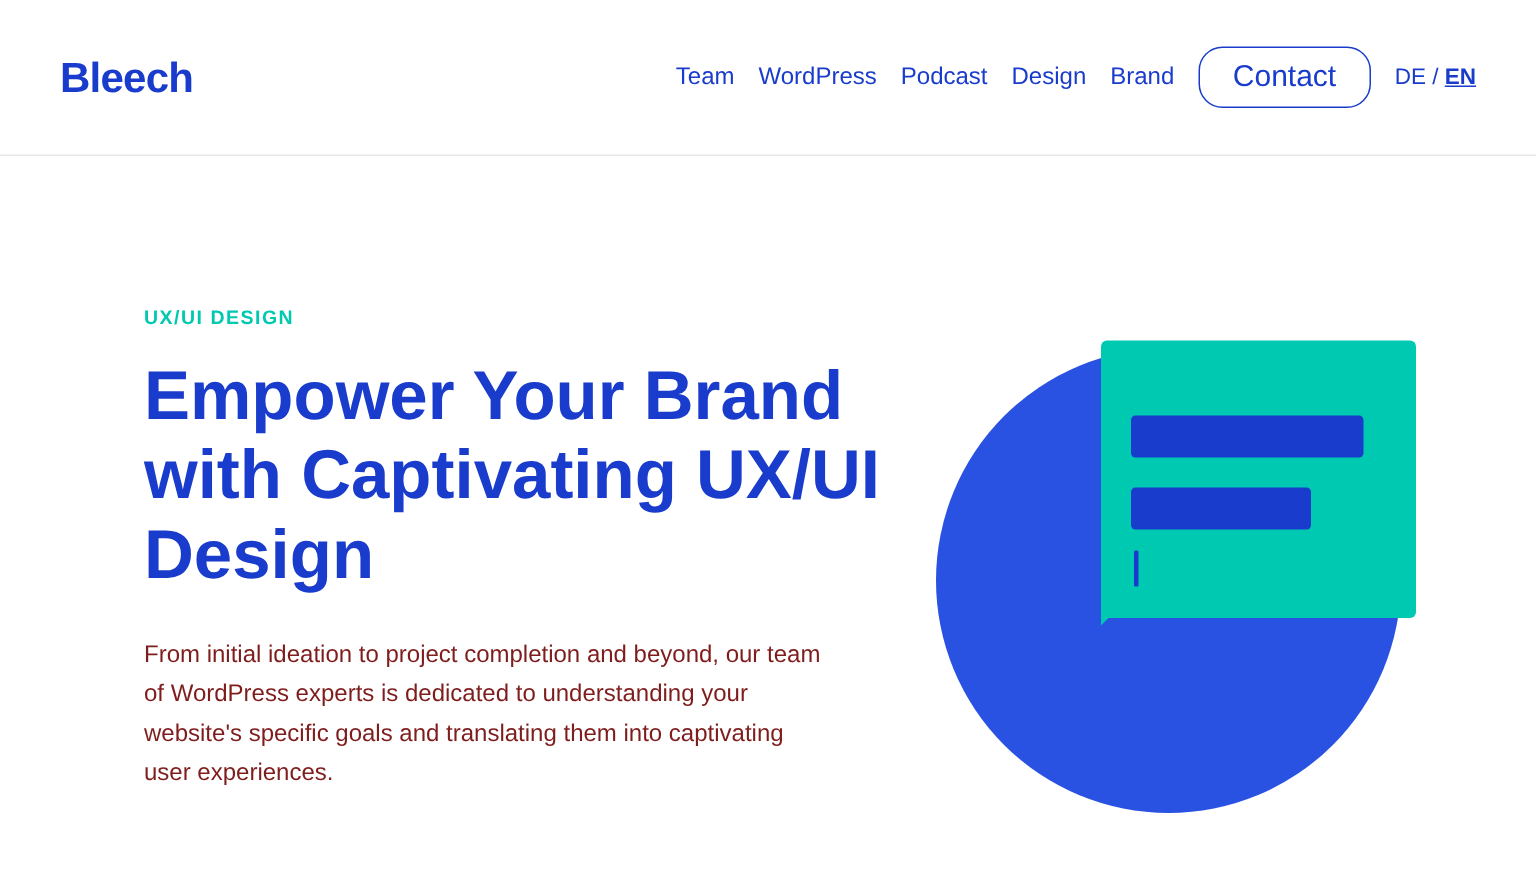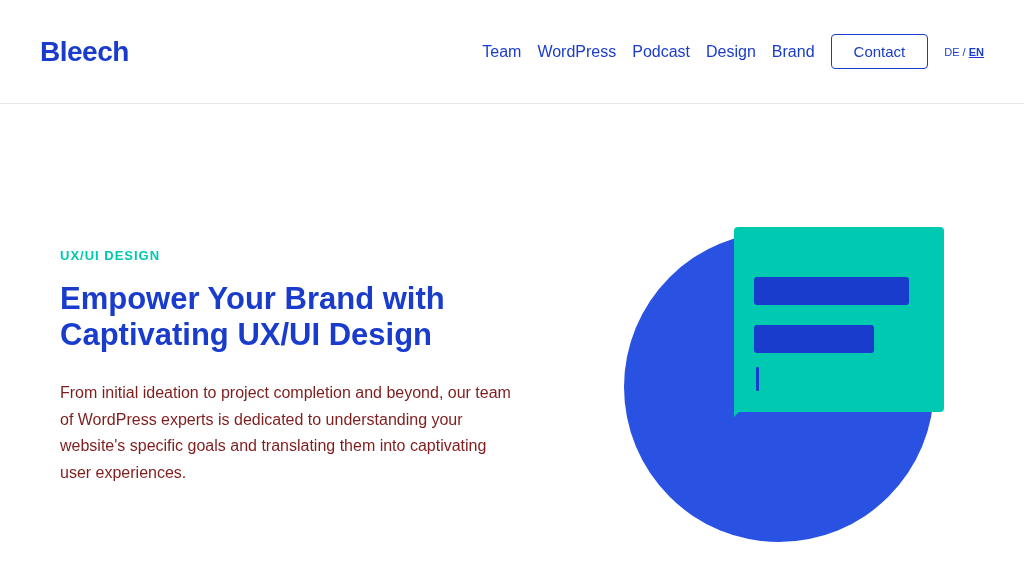--- a/index.html
+++ b/index.html
@@ -42,62 +42,63 @@
     nav a {
       text-decoration: none;
       color: #1a3ccc;
       font-size: 16px;
       font-weight: 500;
     }
 
     .contact-btn {
       border: 1.5px solid #1a3ccc;
       padding: 8px 22px;
-      border-radius: 4px;
+      border-radius: 16px;
       text-decoration: none;
       color: #1a3ccc;
-      font-size: 15px;
+      font-size: 20px;
       font-weight: 500;
     }
 
     .lang-switcher {
-      font-size: 11px;
+      font-size: 15px;
       color: #1a3ccc;
     }
 
     .lang-switcher .active {
       font-weight: 700;
       text-decoration: underline;
     }
 
     
     main {
       display: flex;
       align-items: center;
       padding: 60px 40px 40px 60px;
       height: calc(586px - 80px);
       position: relative;
     }
 
     .left-content {
       flex: 1;
       max-width: 520px;
+      margin-left: 36px;
     }
 
     .category-label {
       color: #00c9b1;
       font-size: 13px;
       font-weight: 700;
       letter-spacing: 1px;
       text-transform: uppercase;
       margin-bottom: 18px;
     }
 
     .hero-title {
-      font-size: 31px;
+      font-size: 46px;
       font-weight: 700;
       color: #1a3ccc;
       line-height: 1.15;
       margin-bottom: 28px;
     }
 
     .hero-description {
       font-size: 16px;
       color: #7f1d1d;
       line-height: 1.65;

